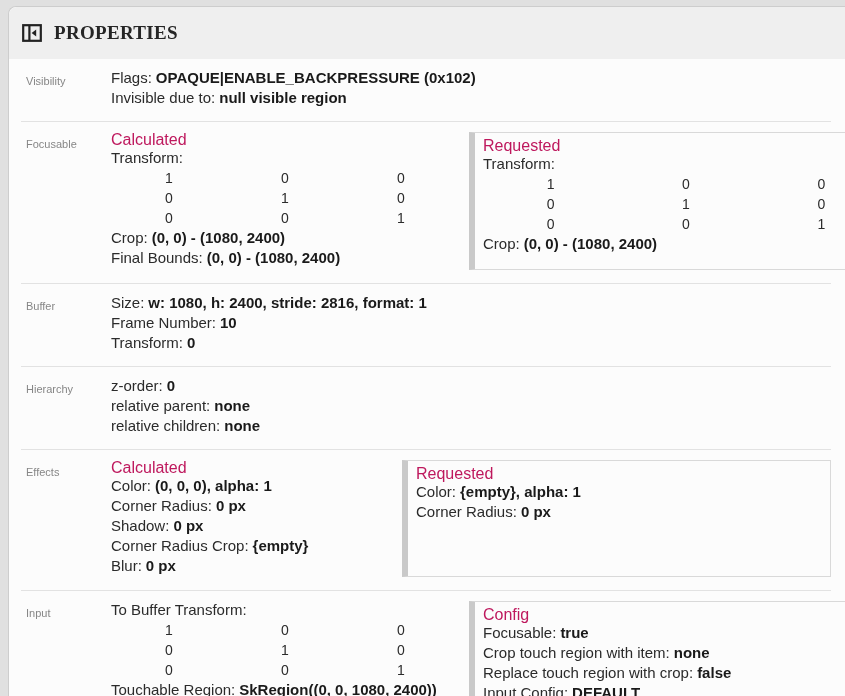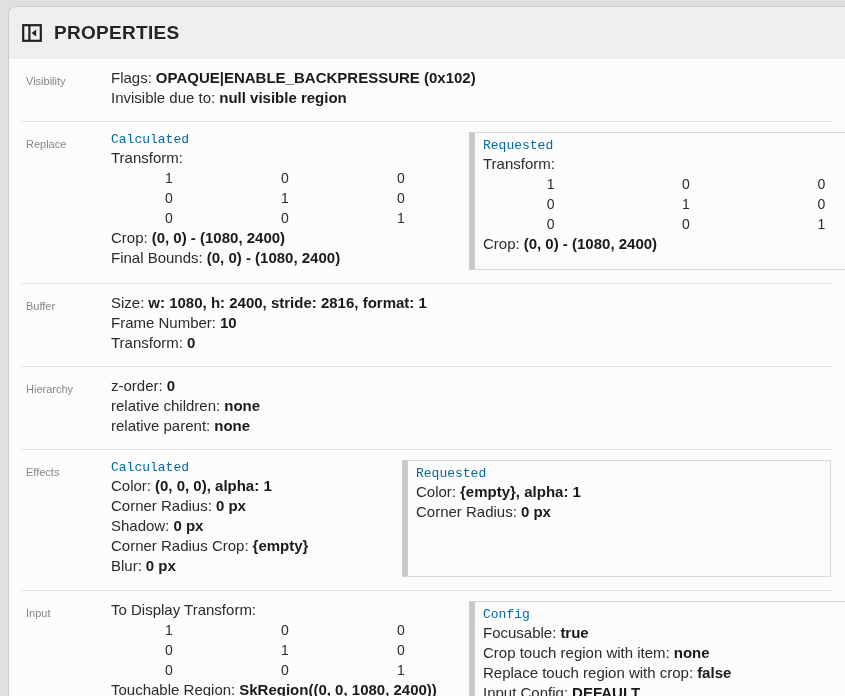--- a/index.html
+++ b/index.html
@@ -25,20 +25,21 @@
     background: #efefef;
     display: flex; align-items: center;
     padding-left: 11px;
     border-top-left-radius: 8px;
   }
   .hdr-icon { width: 24px; height: 24px; display: inline-flex; cursor: pointer; }
   .panel-title {
     margin: 0 0 0 10px;
     font-size: 19px; font-weight: 700; letter-spacing: 0.3px;
     color: #252525;
+    font-family: Liberation Serif, serif;
   }
   .card-body { background: #fcfcfc; }
   .section { display: flex; padding: 9px 14px 13px 17px; }
   .sec-label {
     width: 85px; flex-shrink: 0;
     color: #868686; font-size: 11px; line-height: 20px;
     padding-top: 3px;
   }
   .sec-main { flex: 1; display: flex; align-items: flex-start; }
   .col-left { flex: 1; padding-right: 10px; min-width: 0; }
@@ -48,21 +49,21 @@
     border-left: 6px solid #c9c9c9;
     padding: 4px 8px 8px 8px;
     margin-top: 1px;
   }
   .rbox.h-geom  { min-height: 138px; }
   .rbox.h-buf   { min-height: 56px; }
   .rbox.h-fx    { min-height: 117px; }
   .row { margin: 0; font-size: 15px; line-height: 20px; white-space: nowrap; }
   .k { color: #2b2b2b; }
   .v { font-weight: 700; color: #1a1a1a; margin-left: 4px; }
-  .small-label { font-size: 13px; line-height: 17px; color: #0369a1; font-family: Liberation Mono, monospace; }
+  .small-label { font-size: 16px; line-height: 17px; color: #be185d; }
   .matrix {
     display: grid; grid-template-columns: repeat(3, 116px);
     justify-items: center;
     font-size: 14px; line-height: 20px; color: #2b2b2b;
   }
   .rbox .matrix { grid-template-columns: repeat(3, 1fr); }
   .divider {
     border: none; border-top: 1px solid #e2e2e2;
     margin: 0 14px 0 12px; height: 0;
   }
@@ -89,21 +90,21 @@
       <div class="sec-main">
         <div class="col-left">
           <p class="row"><span class="k">Flags:</span><span class="v">OPAQUE|ENABLE_BACKPRESSURE (0x102)</span></p>
           <p class="row"><span class="k">Invisible due to:</span><span class="v">null visible region</span></p>
         </div>
       </div>
     </div>
     <hr class="divider">
 
     <div class="section">
-      <div class="sec-label">Replace</div>
+      <div class="sec-label">Focusable</div>
       <div class="sec-main">
         <div class="col-left">
           <div class="small-label">Calculated</div>
           <p class="row"><span class="k">Transform:</span></p>
           <div class="matrix">
             <span>1</span>
               <span>0</span>
               <span>0</span>
             <span>0</span>
               <span>1</span>
@@ -145,22 +146,22 @@
         </div>
       </div>
     </div>
     <hr class="divider">
 
     <div class="section">
       <div class="sec-label">Hierarchy</div>
       <div class="sec-main">
         <div class="col-left">
           <p class="row"><span class="k">z-order:</span><span class="v">0</span></p>
+          <p class="row"><span class="k">relative parent:</span><span class="v">none</span></p>
           <p class="row"><span class="k">relative children:</span><span class="v">none</span></p>
-          <p class="row"><span class="k">relative parent:</span><span class="v">none</span></p>
         </div>
       </div>
     </div>
     <hr class="divider">
 
     <div class="section">
       <div class="sec-label">Effects</div>
       <div class="sec-main">
         <div class="col-left">
           <div class="small-label">Calculated</div>
@@ -176,21 +177,21 @@
           <p class="row"><span class="k">Corner Radius:</span><span class="v">0 px</span></p>
         </div>
       </div>
     </div>
     <hr class="divider">
 
     <div class="section">
       <div class="sec-label">Input</div>
       <div class="sec-main">
         <div class="col-left">
-          <p class="row"><span class="k">To Display Transform:</span></p>
+          <p class="row"><span class="k">To Buffer Transform:</span></p>
           <div class="matrix">
             <span>1</span>
               <span>0</span>
               <span>0</span>
             <span>0</span>
               <span>1</span>
               <span>0</span>
             <span>0</span>
               <span>0</span>
               <span>1</span>

